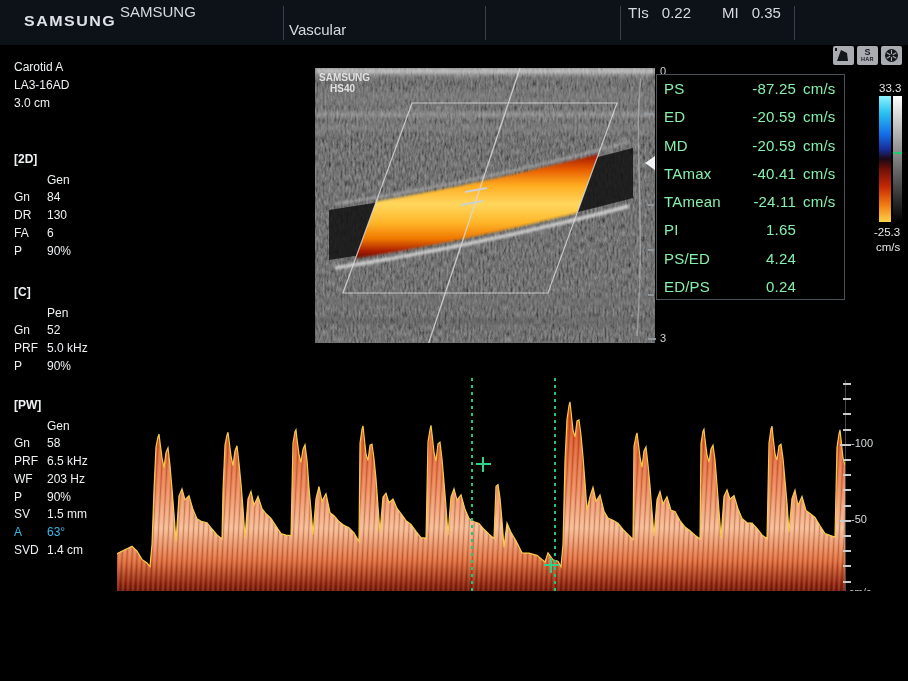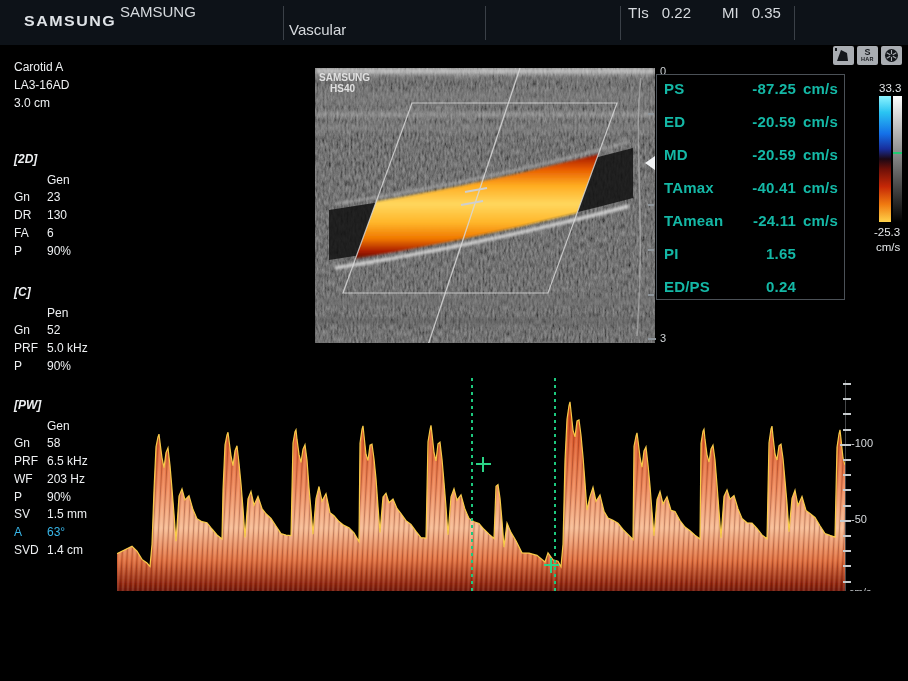--- a/index.html
+++ b/index.html
@@ -17,37 +17,37 @@
   
   .icons{position:absolute;left:833px;top:46px;display:flex;gap:3px;}
   .icon{width:21px;height:19px;background:#a9adb2;border-radius:2px;position:relative;
         display:flex;align-items:center;justify-content:center;overflow:hidden;}
   .icon svg{display:block;}
   .har{display:flex;flex-direction:column;align-items:center;line-height:1;color:#14171b;}
   .har .s{font-size:9px;font-weight:700;}
   .har .h{font-size:5.5px;font-weight:700;letter-spacing:.3px;}
   
   .sidebar-block{position:absolute;left:14px;font-size:12px;color:#eef0f2;line-height:17.7px;}
-  .sec-title{font-weight:700;margin-bottom:3px;font-style:italic;}
+  .sec-title{font-weight:700;margin-bottom:3px;}
   .prow{display:grid;grid-template-columns:33px auto;}
   .prow.accent{color:#38b6e8;}
   .exam{line-height:18px;}
   
   .bmode{position:absolute;left:315px;top:68px;width:340px;height:275px;background:#1c1c1c;}
   
   .dr-label{position:absolute;font-size:11px;color:#cfd3d6;}
   .dr-tick{position:absolute;left:648px;width:6px;height:2px;background:#8f969c;}
   .focus-arrow{position:absolute;left:645px;top:156px;width:0;height:0;
     border-top:7px solid transparent;border-bottom:7px solid transparent;border-right:10px solid #f0f2f4;}
   
   .meas{position:absolute;left:656px;top:74px;width:189px;height:226px;background:#000;
         border:1px solid #4b5157;box-sizing:border-box;padding:5px 6px 4px 7px;
         display:flex;flex-direction:column;justify-content:space-between;}
-  .mrow{display:grid;grid-template-columns:auto 1fr 42px;font-size:15px;font-weight:700;
-        color:#14b8a6;letter-spacing:.2px;}
+  .mrow{display:grid;grid-template-columns:auto 1fr 42px;font-size:15px;font-weight:400;
+        color:#86efac;letter-spacing:.2px;}
   .mrow .val{text-align:right;}
   .mrow .unit{padding-left:7px;}
   
   .cbar-label{position:absolute;font-size:11.5px;color:#e4e7e9;}
   .cbar{position:absolute;left:879px;top:96px;width:12px;height:126px;
     background:linear-gradient(to bottom,#8df4ff 0%,#2ac4f2 13%,#1470e8 30%,#182e9c 42%,#1c0814 50%,#6e1008 58%,#c62806 72%,#f07a10 86%,#ffd24a 100%);}
   .gbar{position:absolute;left:893px;top:96px;width:9px;height:126px;
     background:linear-gradient(to bottom,#ffffff,#000000);}
   .gbar-marker{position:absolute;left:0;top:56px;width:9px;height:2px;background:#1ecb72;}
   
@@ -120,21 +120,21 @@
   </div>
 
   <div class="sidebar-block" style="top:151px">
     <div class="sec-title">[2D]</div>
     <div class="prow">
         <span></span>
         <span>Gen</span>
       </div>
     <div class="prow">
         <span>Gn</span>
-        <span>23</span>
+        <span>84</span>
       </div>
     <div class="prow">
         <span>DR</span>
         <span>130</span>
       </div>
     <div class="prow">
         <span>FA</span>
         <span>6</span>
       </div>
     <div class="prow">
@@ -303,20 +303,25 @@
         <span class="unit">cm/s</span>
       </div>
     <div class="mrow">
         <span>TAmean</span>
         <span class="val">-24.11</span>
         <span class="unit">cm/s</span>
       </div>
     <div class="mrow">
         <span>PI</span>
         <span class="val">1.65</span>
+        <span class="unit"></span>
+      </div>
+    <div class="mrow">
+        <span>PS/ED</span>
+        <span class="val">4.24</span>
         <span class="unit"></span>
       </div>
     <div class="mrow">
         <span>ED/PS</span>
         <span class="val">0.24</span>
         <span class="unit"></span>
       </div>
   </div>
 
   <div class="cbar-label" style="left:879px;top:82px">33.3</div>

